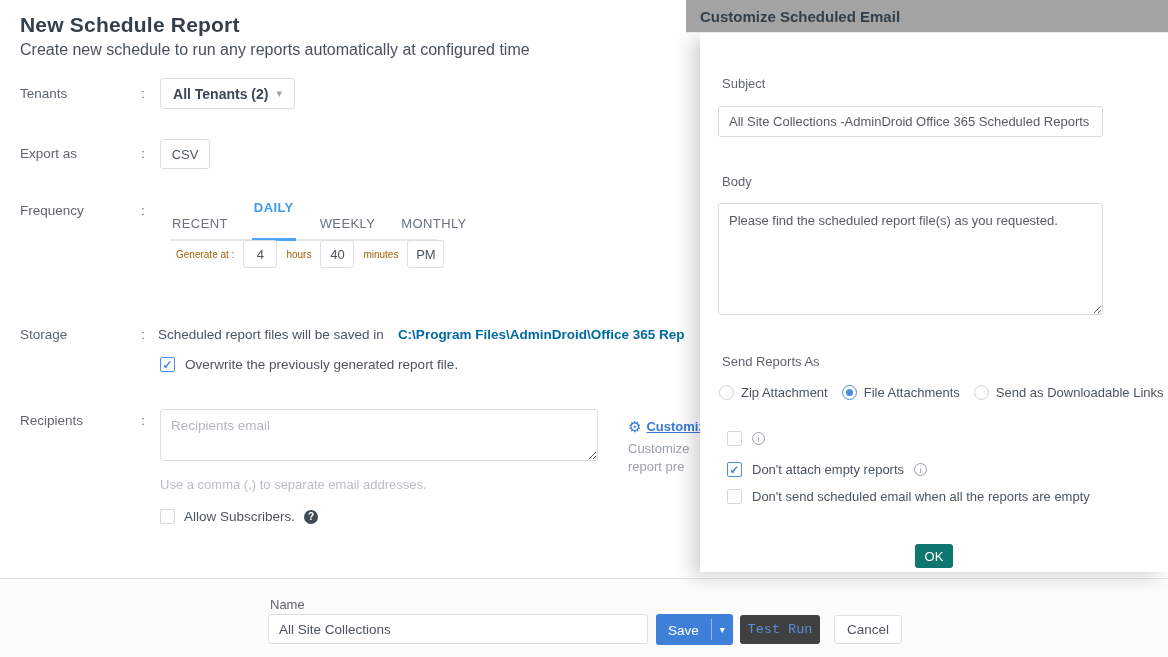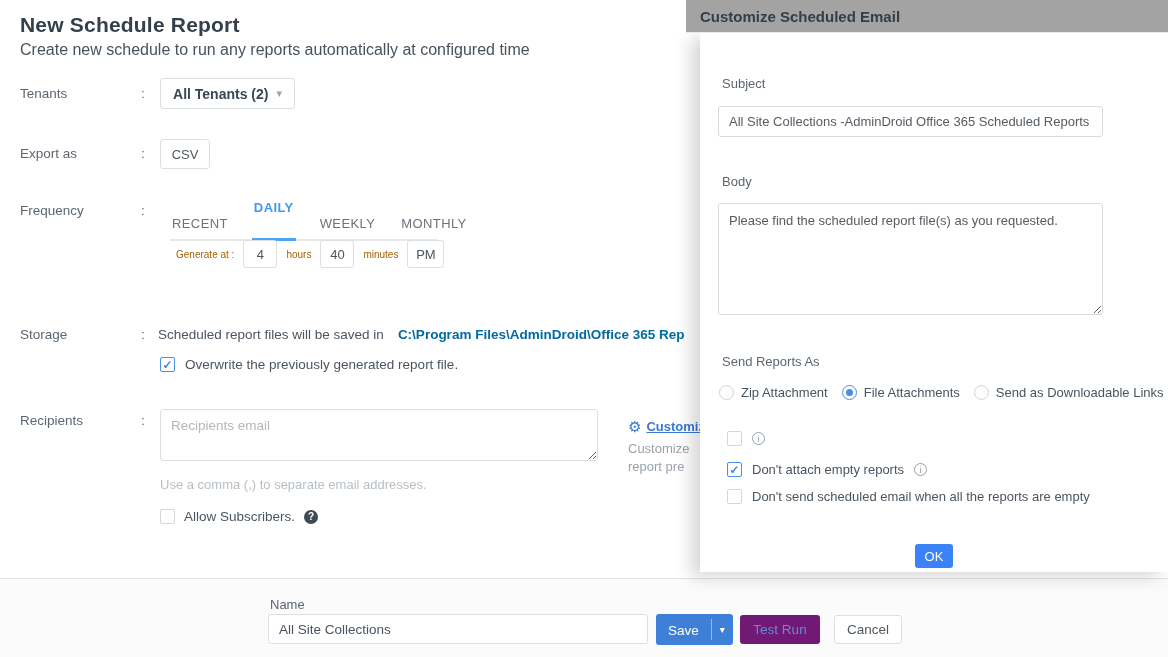--- a/index.html
+++ b/index.html
@@ -71,22 +71,22 @@
   
   .footer { left:0; top:578px; width:1168px; height:79px; background:#fbfbfc; border-top:1px solid #e2e4e6; }
   .name-label { left:270px; top:597px; font-size:13px; color:#5c6670; }
   .name-input { left:268px; top:614px; width:380px; height:30px; border:1px solid #dcdfe2; border-radius:3px;
     padding:0 10px; font-size:13.5px; color:#4a5560; font-family:"Liberation Sans",sans-serif; outline:none; }
   .save-btn { left:656px; top:614px; height:31px; background:#3e80d8; border:none; border-radius:3px;
     display:flex; align-items:stretch; cursor:pointer; overflow:hidden; }
   .save-main { color:#fff; font-size:13.5px; display:flex; align-items:center; padding:16px 12px; }
   .save-sep { width:1px; background:rgba(255,255,255,.45); margin:5px 0; }
   .save-caret { color:#fff; font-size:10px; display:flex; align-items:center; padding:0 8px; }
-  .testrun-btn { left:740px; top:615px; width:80px; height:29px; background:#701a75; border:none; border-radius:3px;
-    color:#5b8fd4; font-size:13.5px; cursor:pointer; font-family:Liberation Sans, sans-serif; }
+  .testrun-btn { left:740px; top:615px; width:80px; height:29px; background:#404040; border:none; border-radius:3px;
+    color:#5b8fd4; font-size:13.5px; cursor:pointer; font-family:Liberation Mono, monospace; }
   .cancel-btn { left:834px; top:615px; width:68px; height:29px; background:#fff; border:1px solid #dcdfe2; border-radius:3px;
     color:#4e5861; font-size:13.5px; cursor:pointer; font-family:"Liberation Sans",sans-serif; }
 
   
   .dlg-header { left:686px; top:0; width:482px; height:33px; background:#a3a3a3; border-bottom:1px solid #e7e9ea;
     display:flex; align-items:center; padding-left:14px; z-index:11; }
   .dlg-title { font-size:15px; font-weight:700; color:#323f4a; }
   .dlg-body { left:700px; top:33px; width:468px; height:539px; background:#fff; z-index:10;
     box-shadow:-9px 5px 16px rgba(0,0,0,.16); }
   .dlg-label { position:absolute; left:22px; font-size:13px; color:#5c6670; }
@@ -98,21 +98,21 @@
   .radio-item { display:flex; align-items:center; gap:7px; cursor:pointer; }
   .radio { width:15px; height:15px; border-radius:50%; border:1px solid #cfd3d6; background:#fdfdfd;
     display:inline-flex; align-items:center; justify-content:center; flex:0 0 auto; }
   .radio.checked { border:1px solid #4a90e2; }
   .radio.checked::after { content:""; width:7px; height:7px; border-radius:50%; background:#4a90e2; }
   .radio-item .lbl { font-size:13px; color:#4a5560; }
   .opt-row { position:absolute; left:27px; display:flex; align-items:center; gap:10px; white-space:nowrap; }
   .opt-row .lbl { font-size:13px; color:#4a5560; }
   .info-icon { width:13px; height:13px; border-radius:50%; border:1px solid #98a1a9; color:#98a1a9;
     font-size:9px; display:inline-flex; align-items:center; justify-content:center; cursor:default; }
-  .ok-btn { position:absolute; left:0; right:0; margin:0 auto; top:511px; width:38px; height:24px; background:#3b82f6;
+  .ok-btn { position:absolute; left:0; right:0; margin:0 auto; top:511px; width:38px; height:24px; background:#0f766e;
     border:none; border-radius:3px; color:#fff; font-size:13px; cursor:pointer; font-family:"Liberation Sans",sans-serif; }
 </style>
 </head>
 <body>
 
 <div class="abs page-title">New Schedule Report</div>
 <div class="abs page-subtitle">Create new schedule to run any reports automatically at configured time</div>
 
 <div class="abs row-label" style="top:86px">Tenants</div>
 <div class="abs row-colon" style="top:86px">:</div>

